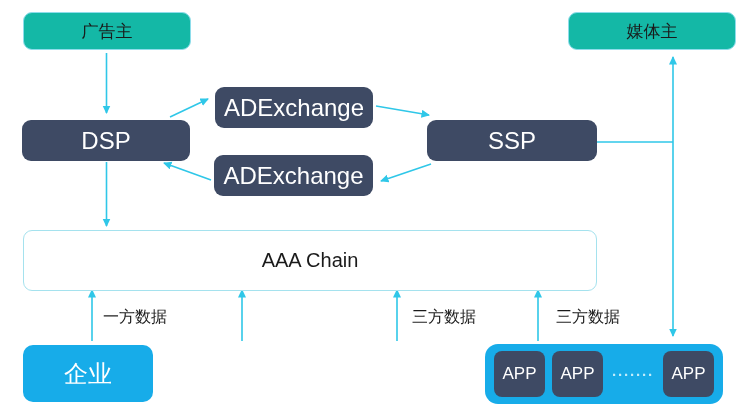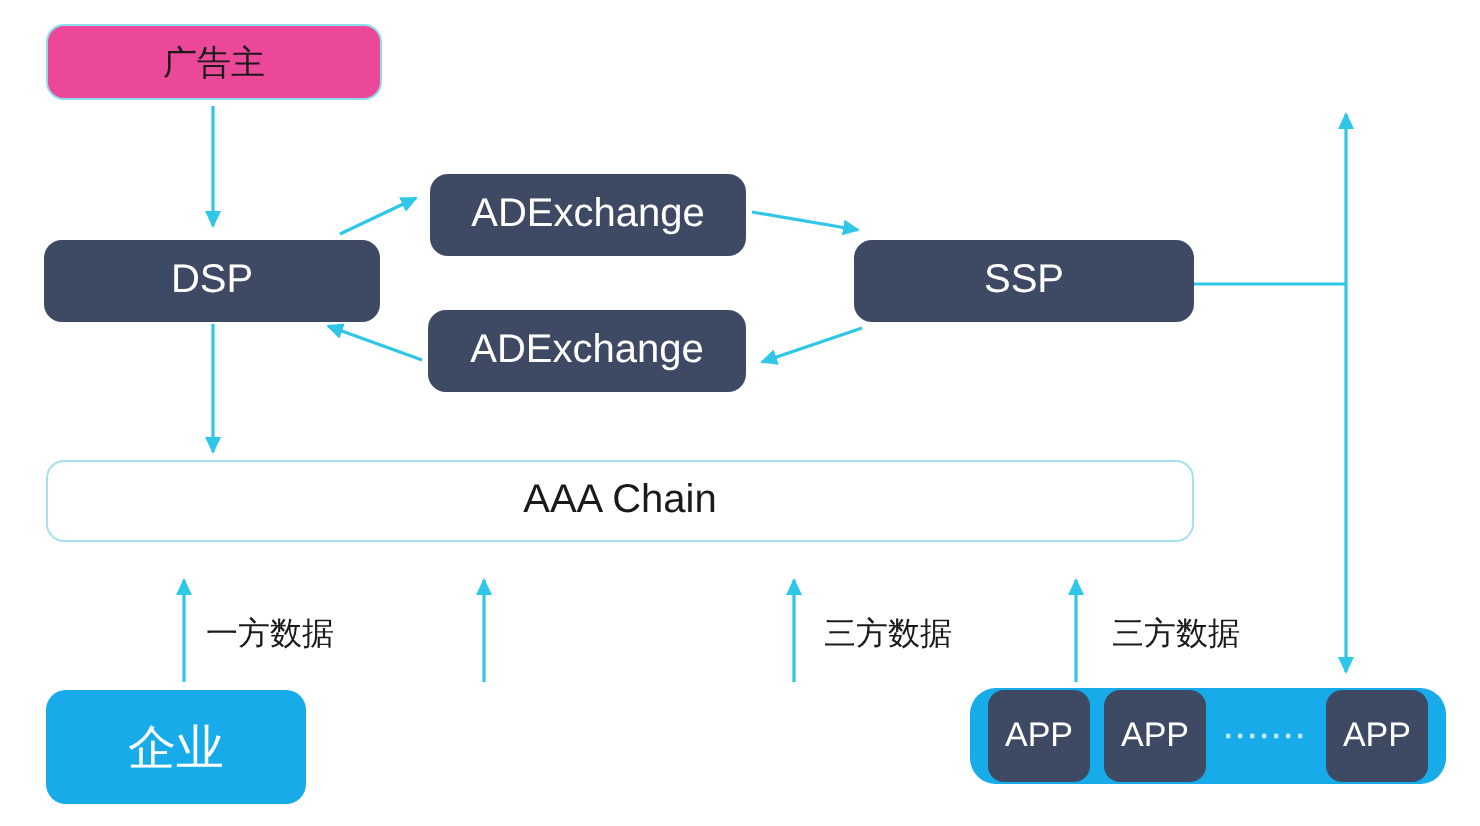--- a/index.html
+++ b/index.html
@@ -11,37 +11,37 @@
   .canvas{
     position:relative;width:740px;height:413px;background:var(--bg,#fff);
     overflow:hidden;
   }
   .canvas svg{position:absolute;left:0;top:0;z-index:1;}
   .node{
     position:absolute;z-index:2;display:flex;align-items:center;justify-content:center;
     box-sizing:border-box;text-align:center;
   }
   .top-box{
-    background:#ec4899;border:1.5px solid var(--border-light,#8EDDEB);border-radius:9px;
+    background:#14b8a6;border:1.5px solid var(--border-light,#8EDDEB);border-radius:9px;
     height:38px;top:12px;font-size:17px;color:var(--text-dark,#1a1a1a);
   }
   .navy-box{
-    background:var(--navy,#3E4A64);border-radius:9px;color:#fff;font-size:20px;
+    background:var(--navy,#3E4A64);border-radius:9px;color:#fff;font-size:24px;
   }
   .chain-box{
     background:#fff;border:1.5px solid #A5E2EE;border-radius:9px;
-    left:23px;top:230px;width:574px;height:41px;
+    left:23px;top:230px;width:574px;height:61px;
     font-size:20px;color:var(--text-dark,#1a1a1a);
   }
   .blue-box{
     background:var(--blue,#17ACE9);border-radius:10px;color:#fff;font-size:24px;
     top:345px;height:57px;
   }
   .app-container{
-    position:absolute;z-index:2;left:485px;top:344px;width:238px;height:48px;
+    position:absolute;z-index:2;left:485px;top:344px;width:238px;height:60px;
     background:var(--blue,#17ACE9);border-radius:13px;
     display:flex;align-items:center;justify-content:space-between;
     box-sizing:border-box;padding:0 9px;
   }
   .app-box{
     background:var(--navy,#3E4A64);border-radius:8px;color:#fff;font-size:17px;
     width:51px;height:46px;display:flex;align-items:center;justify-content:center;
   }
   .app-dots{
     color:#C2ECFA;font-size:15px;font-weight:bold;letter-spacing:1px;
@@ -74,20 +74,21 @@
     <line class="arrow-line" x1="597" y1="142" x2="673" y2="142"></line>
     <line class="arrow-line" x1="673" y1="142" x2="673" y2="57" marker-end="url(#ah)"></line>
     <line class="arrow-line" x1="673" y1="142" x2="673" y2="336" marker-end="url(#ah)"></line>
     <line class="arrow-line" x1="92" y1="341" x2="92" y2="290" marker-end="url(#ah)"></line>
     <line class="arrow-line" x1="242" y1="341" x2="242" y2="290" marker-end="url(#ah)"></line>
     <line class="arrow-line" x1="397" y1="341" x2="397" y2="290" marker-end="url(#ah)"></line>
     <line class="arrow-line" x1="538" y1="341" x2="538" y2="290" marker-end="url(#ah)"></line>
   </svg>
 
   <div class="node top-box" style="left:23px;width:168px">广告主</div>
+  <div class="node top-box" style="left:568px;width:168px">媒体主</div>
 
   <div class="node navy-box" style="left:22px;top:120px;width:168px;height:41px">DSP</div>
   <div class="node navy-box" style="left:215px;top:87px;width:158px;height:41px">ADExchange</div>
   <div class="node navy-box" style="left:214px;top:155px;width:159px;height:41px">ADExchange</div>
   <div class="node navy-box" style="left:427px;top:120px;width:170px;height:41px">SSP</div>
 
   <div class="node chain-box">AAA Chain</div>
 
   <span class="edge-label" style="left:103px">一方数据</span>
   <span class="edge-label" style="left:412px">三方数据</span>

